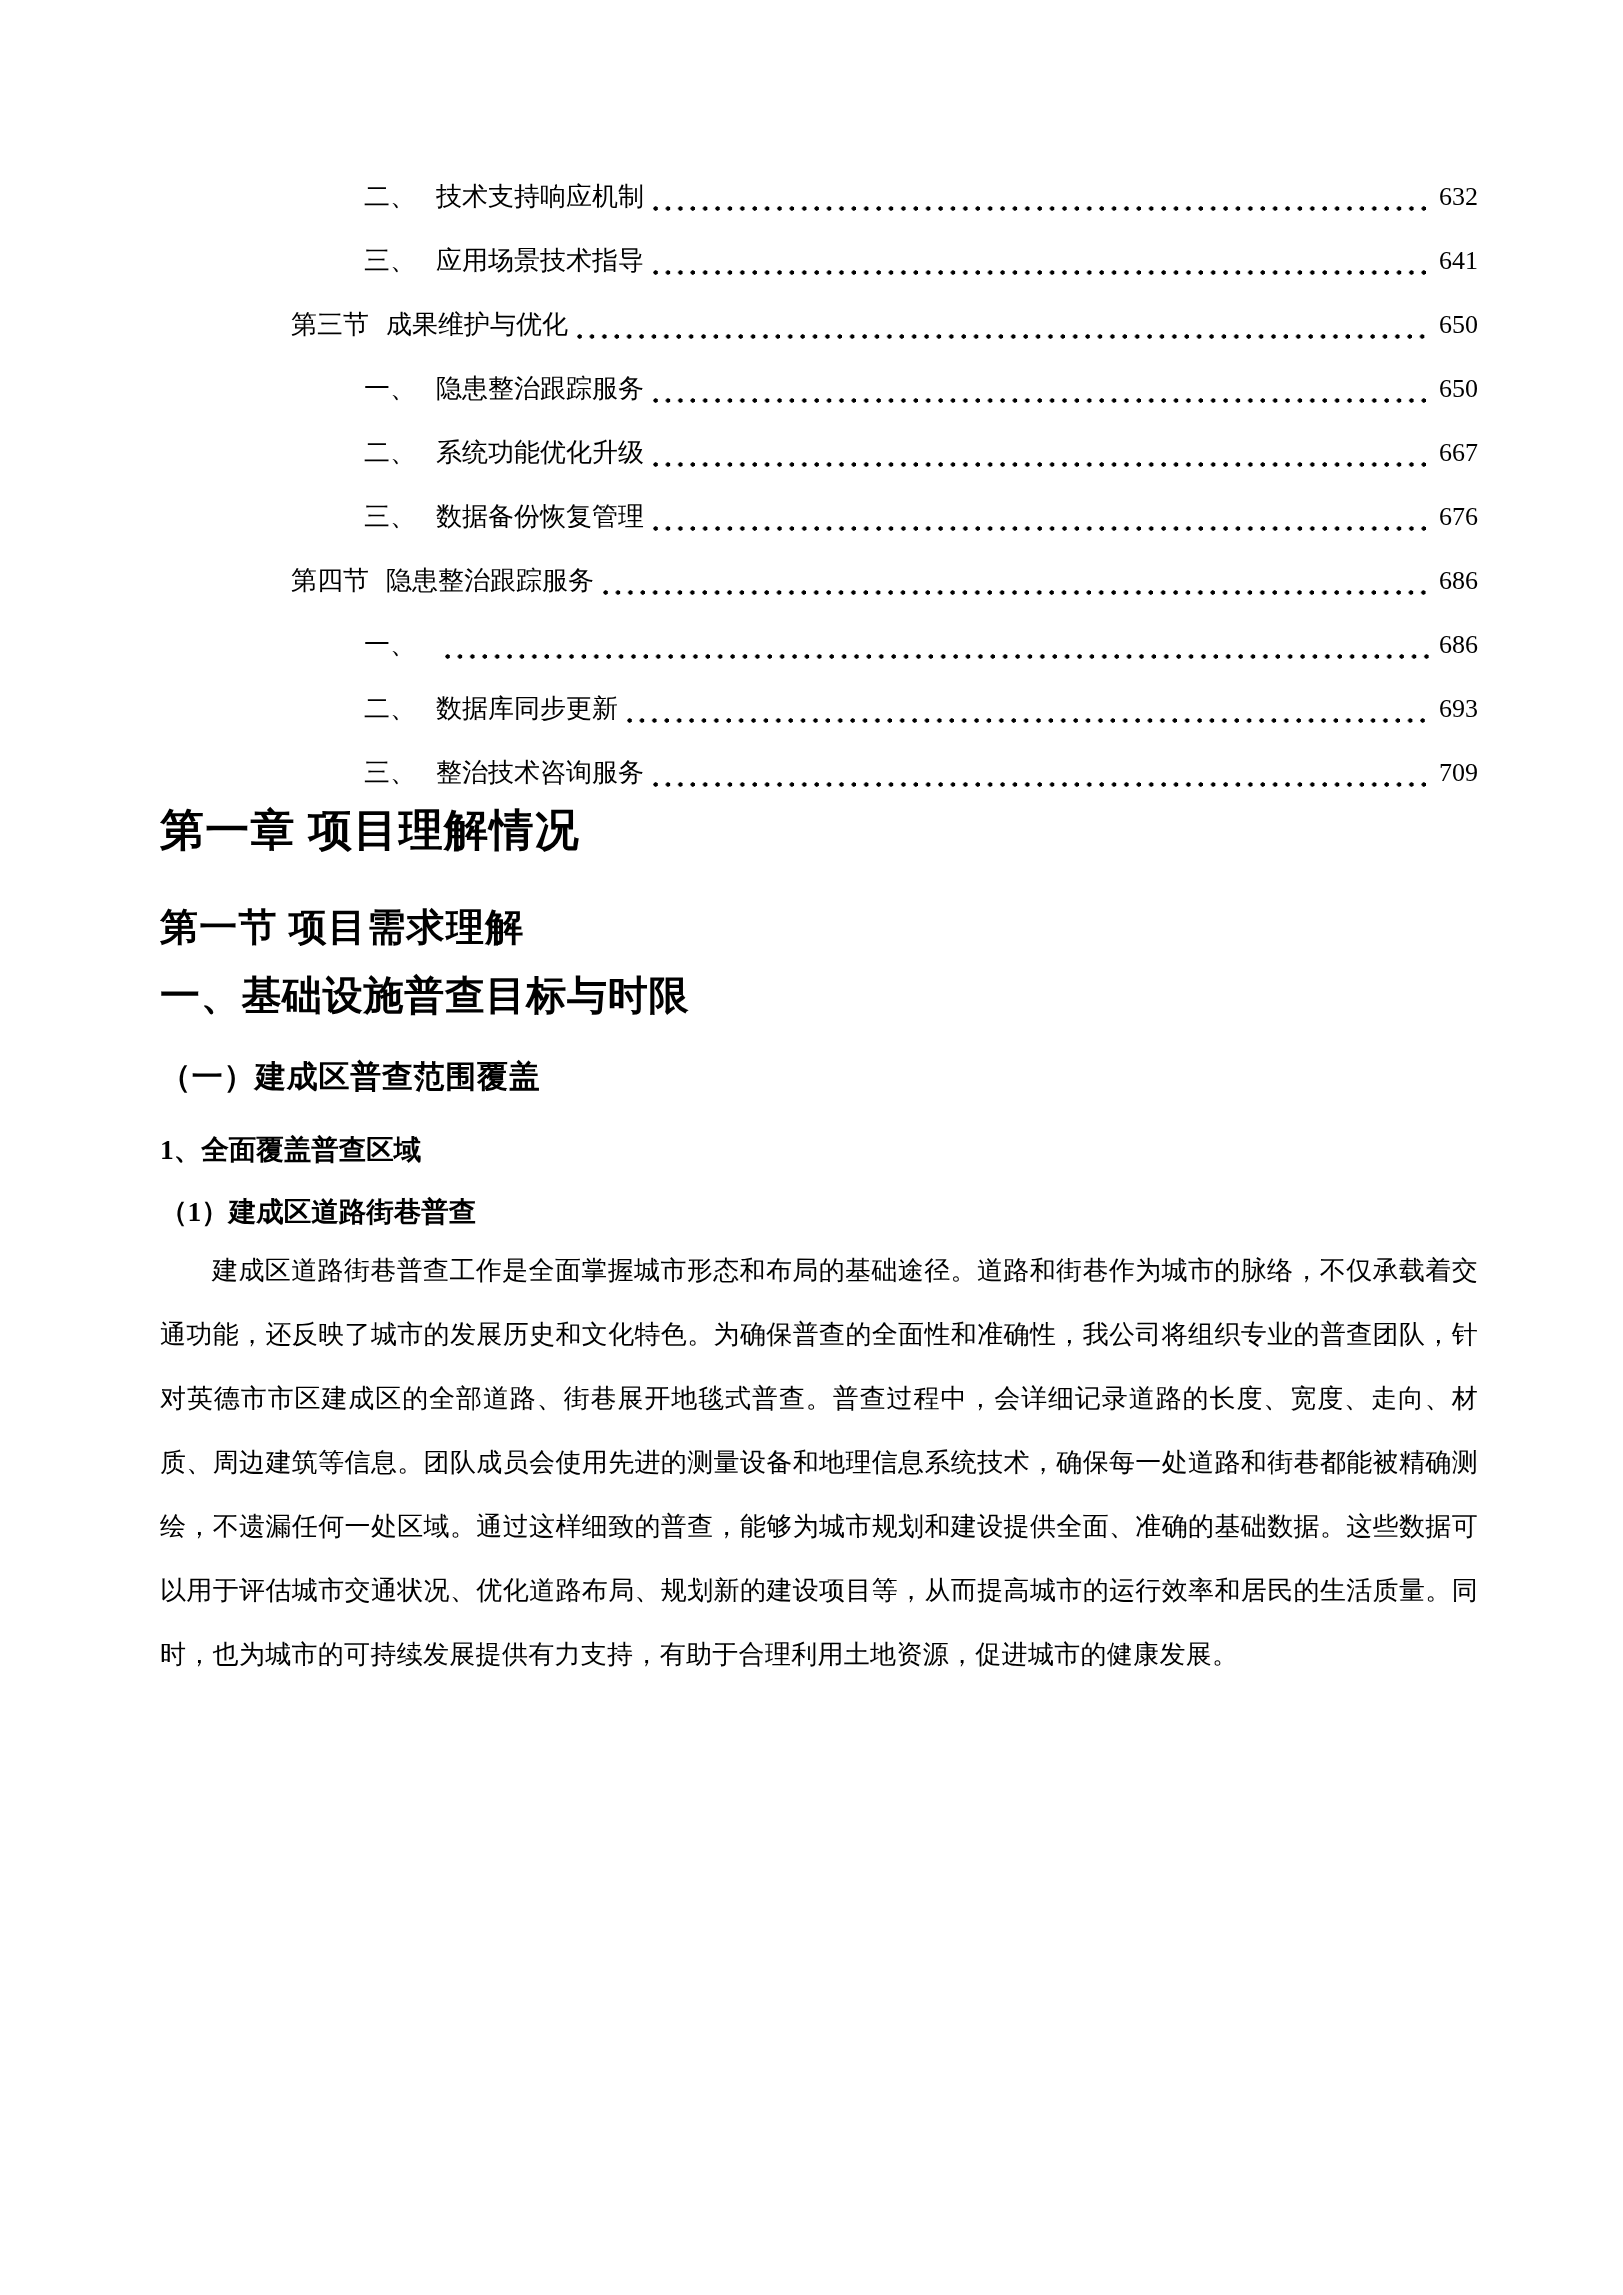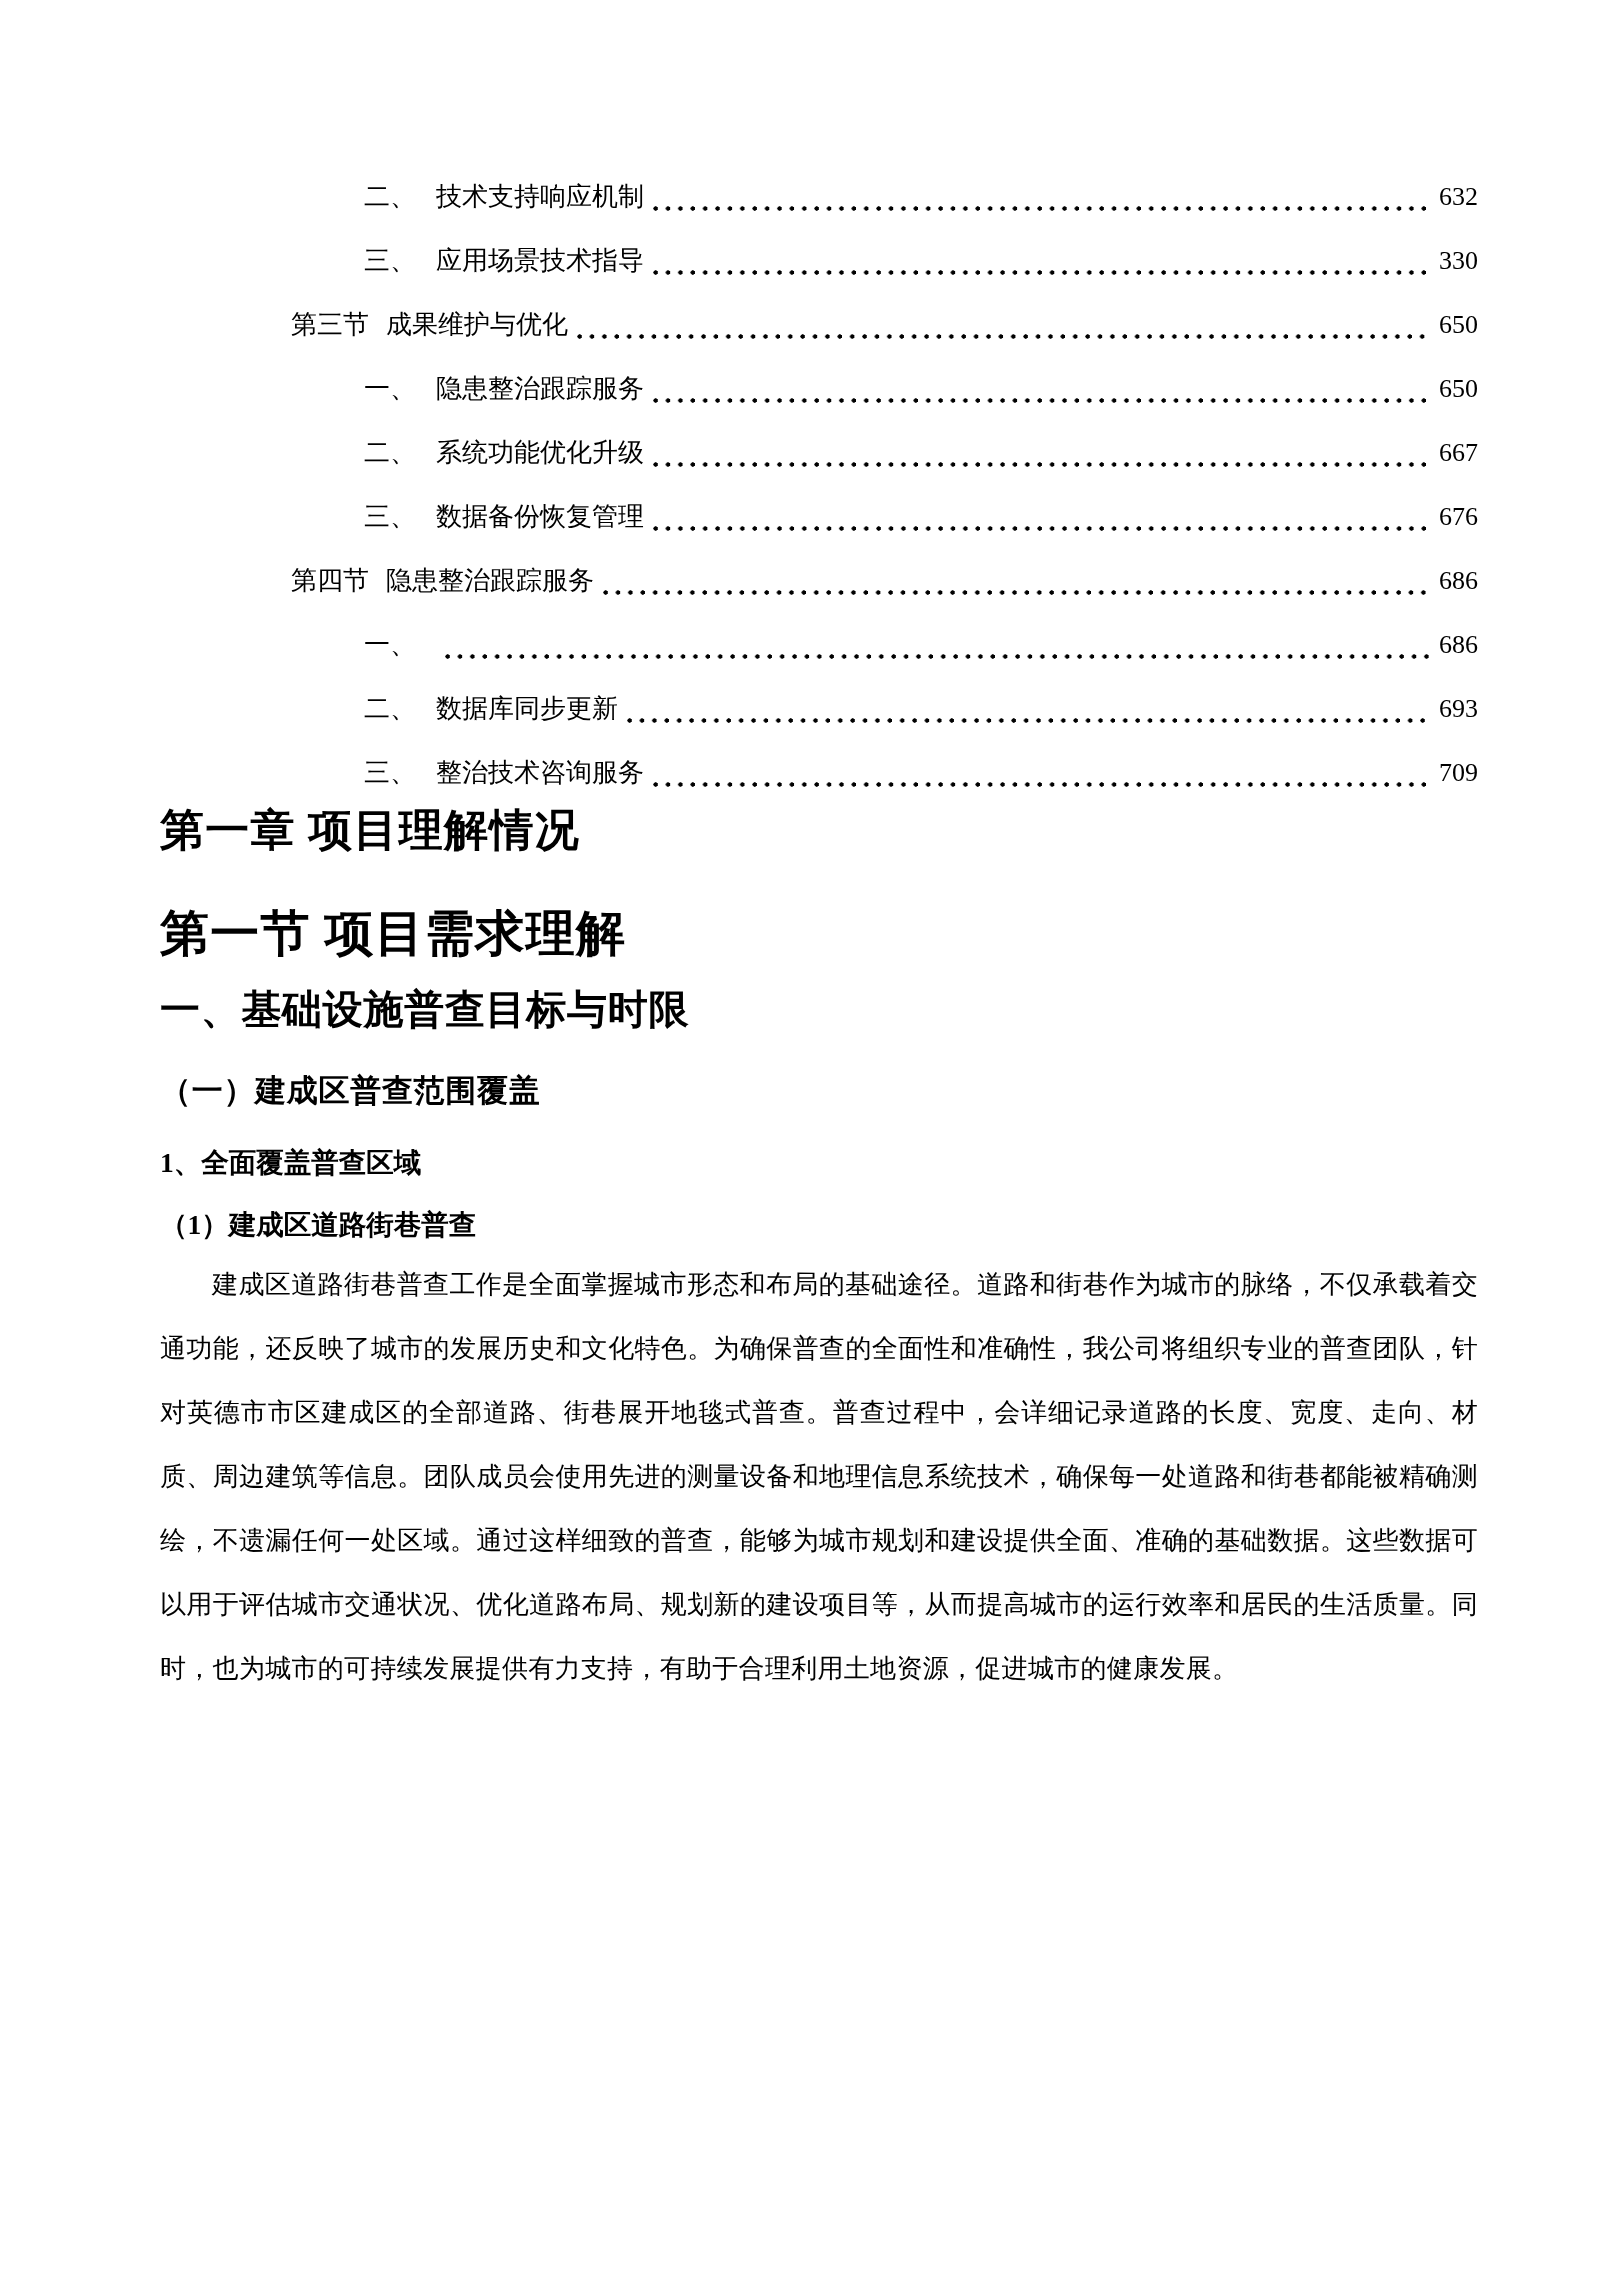--- a/index.html
+++ b/index.html
@@ -51,21 +51,21 @@
   .toc-page { white-space: nowrap; }
 
   
   .h-chapter {
     font-size: 44px;
     font-weight: bold;
     line-height: 1.2;
     letter-spacing: 1.3px;
   }
   .h-section {
-    font-size: 49px;
+    font-size: 38px;
     font-weight: bold;
     line-height: 1.2;
     margin-top: 47px;
     letter-spacing: 1.3px;
   }
   .h-sub1 {
     font-size: 40px;
     font-weight: bold;
     line-height: 1.2;
     margin-top: 22px;
@@ -111,21 +111,21 @@
       <div class="toc-row level-2">
     <span class="toc-num">二、</span>
     <span class="toc-title">技术支持响应机制</span>
     <span class="toc-dots"></span>
     <span class="toc-page">632</span>
   </div>
       <div class="toc-row level-2">
     <span class="toc-num">三、</span>
     <span class="toc-title">应用场景技术指导</span>
     <span class="toc-dots"></span>
-    <span class="toc-page">330</span>
+    <span class="toc-page">641</span>
   </div>
       <div class="toc-row level-1">
     <span class="toc-num">第三节</span>
     <span class="toc-title">成果维护与优化</span>
     <span class="toc-dots"></span>
     <span class="toc-page">650</span>
   </div>
       <div class="toc-row level-2">
     <span class="toc-num">一、</span>
     <span class="toc-title">隐患整治跟踪服务</span>

